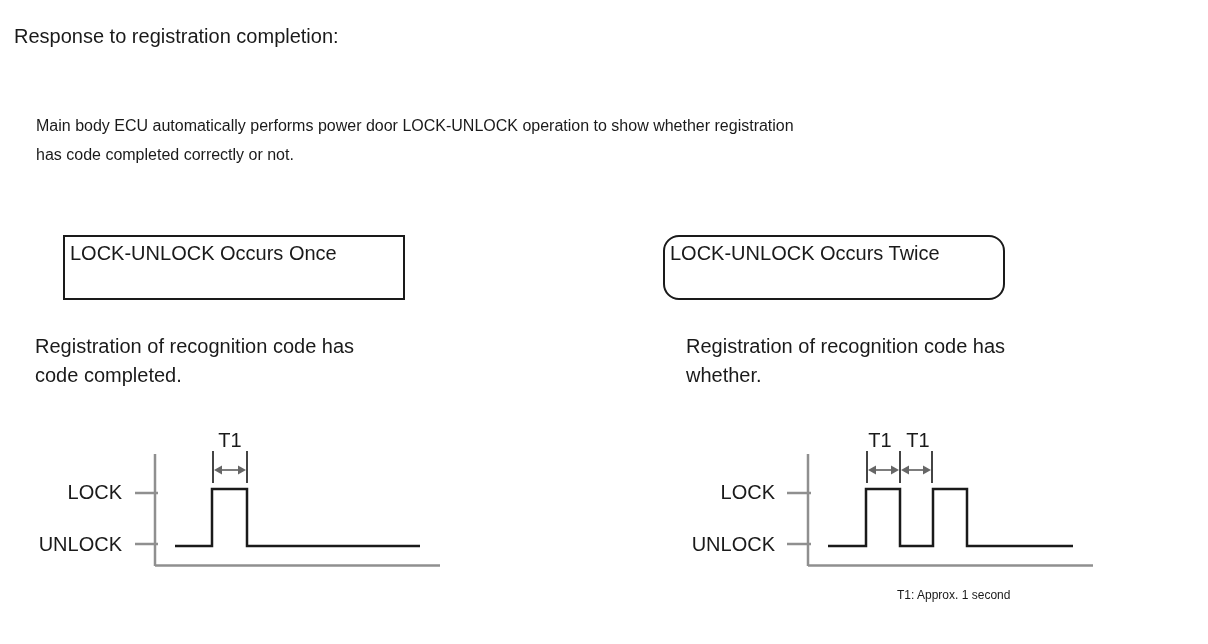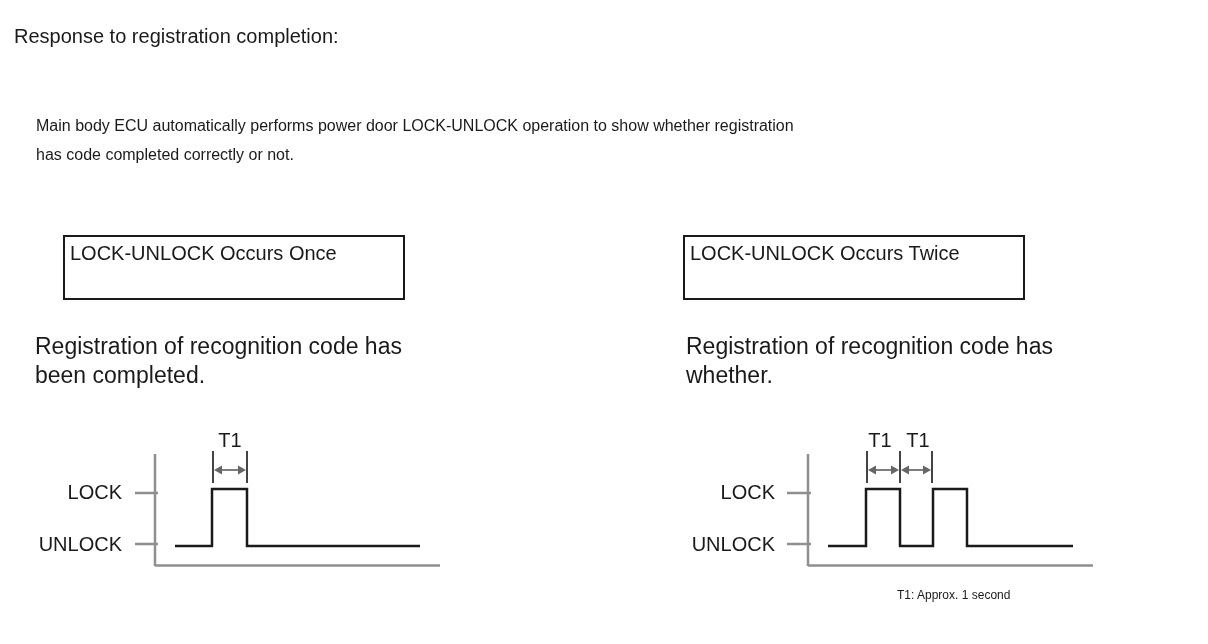--- a/index.html
+++ b/index.html
@@ -29,24 +29,24 @@
   .label-box {
     top: 235px;
     width: 333px;
     height: 56px;
     border: 2px solid #1a1a1a;
     padding: 5px 0 0 5px;
     font-size: 20px;
     box-sizing: content-box;
   }
   .box-left  { left: 30px; margin-left: 33px; }
-  .box-right { left: 683px; }
+  .box-right { left: 663px; border-radius: 16px; }
   .caption {
     top: 332px;
-    font-size: 23px;
+    font-size: 20px;
     line-height: 29px;
   }
   .caption-left  { left: 35px; }
   .caption-right { left: 686px; }
   .diagram-svg { display: block; }
   .svg-left  { left: 18px;  top: 418px; }
   .svg-right { left: 668px; top: 418px; }
   .footnote {
     left: 897px; top: 588px;
     font-size: 12px;
@@ -77,21 +77,21 @@
   <div class="abs label-box box-left">
     <span>LOCK-UNLOCK Occurs Once</span>
   </div>
 
   <div class="abs label-box box-right">
     <span>LOCK-UNLOCK Occurs Twice</span>
   </div>
 
   <div class="abs caption caption-left">
     <div>Registration of recognition code has</div>
-    <div>been completed.</div>
+    <div>code completed.</div>
   </div>
 
   <div class="abs caption caption-right">
     <div>Registration of recognition code has</div>
     <div>whether.</div>
   </div>
 
   <svg class="abs diagram-svg svg-left" width="452" height="172" viewBox="0 0 452 172">
 
     <line class="axis" x1="137" y1="36" x2="137" y2="148"></line>

